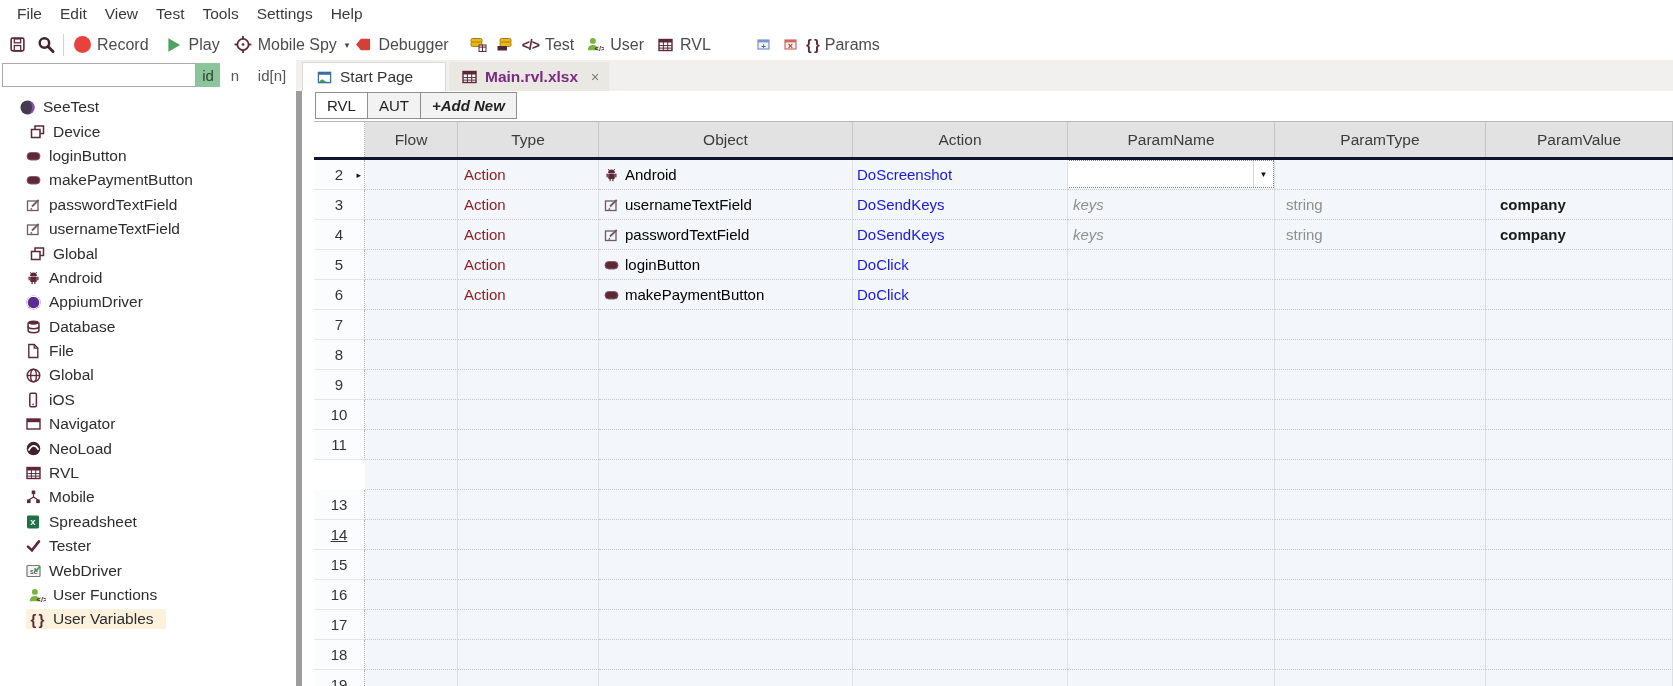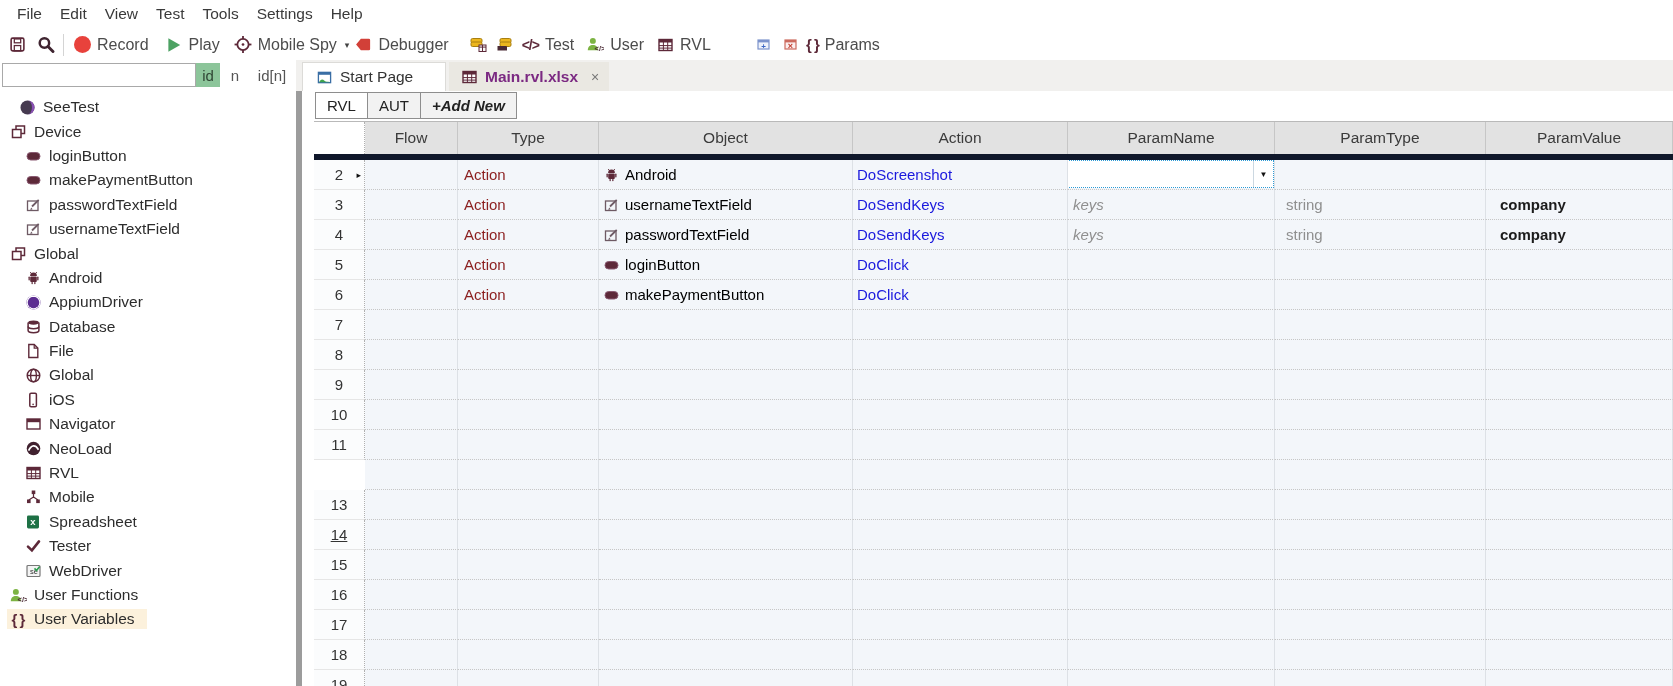--- a/index.html
+++ b/index.html
@@ -39,39 +39,39 @@
           padding:0 12px;font-size:15.5px;box-sizing:border-box;}
   #tab-start{left:6px;width:144px;background:#fff;border:1px solid #dcdbd8;border-bottom:none;color:#333;}
   #tab-main{left:153px;width:160px;background:#eae8e2;color:#7b2982;font-weight:bold;}
   .tabclose{font-size:14px;color:#777;font-weight:normal;margin-left:6px;}
 
   
   #sidebar{position:absolute;left:0;top:91px;width:296px;bottom:0;background:#fff;
            overflow:hidden;padding-top:4px;box-sizing:border-box;}
   .titem{height:24.4px;display:flex;align-items:center;font-size:15.5px;color:#2d2d2d;}
   .titem.lvl0{padding-left:16px;}
-  .titem.lvl1{padding-left:7px;}
+  .titem.lvl1{padding-left:26px;}
   .titem.lvl2{padding-left:22px;}
   .titem .inner{display:inline-flex;align-items:center;gap:7px;padding:1px 12px 1px 2px;}
   .titem.selected .inner{background:#fcf1dc;}
 
   #splitter{position:absolute;left:296px;top:91px;width:6px;bottom:0;background:#9c9c9c;}
 
   
   #gridpanel{position:absolute;left:302px;top:91px;right:0;bottom:0;background:#fff;}
   #sheettabs{position:absolute;left:13px;top:1px;height:29px;display:flex;}
   .stab{height:27px;display:flex;align-items:center;padding:0 11px;border:1px solid #8e8e8e;
         border-left-width:0;background:#f2f2f2;font-size:15px;color:#222;box-sizing:border-box;}
   .stab:first-child{border-left-width:1px;}
   .stab.active{background:#fff;}
   .stab.italic{font-style:italic;font-weight:bold;text-align:center;}
 
   #grid{position:absolute;left:12px;top:30px;right:0;bottom:-20px;overflow:hidden;font-size:15px;}
   .grow{display:flex;height:30px;}
-  .grow.head{height:39px;background:#e2e2e2;border-top:1px solid #b9b9b9;border-bottom:6px solid #0f172a;box-sizing:border-box;}
+  .grow.head{height:39px;background:#e2e2e2;border-top:1px solid #b9b9b9;border-bottom:3px solid #0f172a;box-sizing:border-box;}
   .gc{box-sizing:border-box;flex:0 0 auto;display:flex;align-items:center;overflow:hidden;
       white-space:nowrap;}
   .gc.last{flex:1 1 auto;text-align:center;}
   .hc{justify-content:center;color:#3b3b3b;font-size:15.5px;border-right:1px solid #c6c6c6;}
   .hc.corner{background:#fff;border-right:1px dotted #b0b0b0;}
   .dc{background:#f3f6fa;border-right:1px solid #dde1e6;border-bottom:1px dotted #c6c6c6;padding-left:6px;}
   .rn{background:#fbfcfd;justify-content:center;color:#333;border-right:1px dotted #b0b0b0;
       border-bottom:1px solid #e6e6e6;position:relative;padding-left:0;}
   .rowmarker{position:absolute;right:3px;top:50%;transform:translateY(-50%);font-size:9px;color:#111;}
   .c-type{color:#8b1e1e;}

